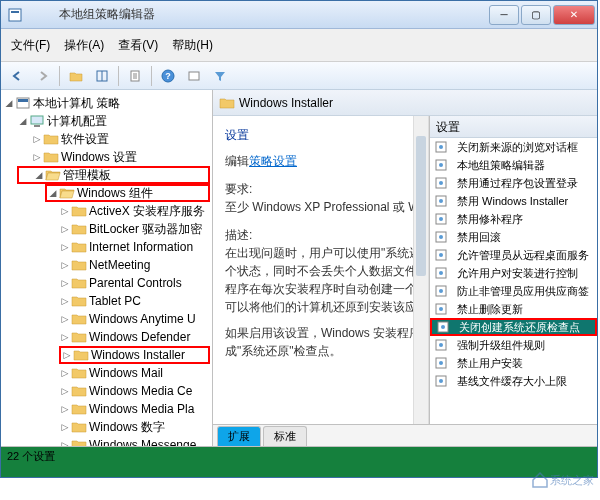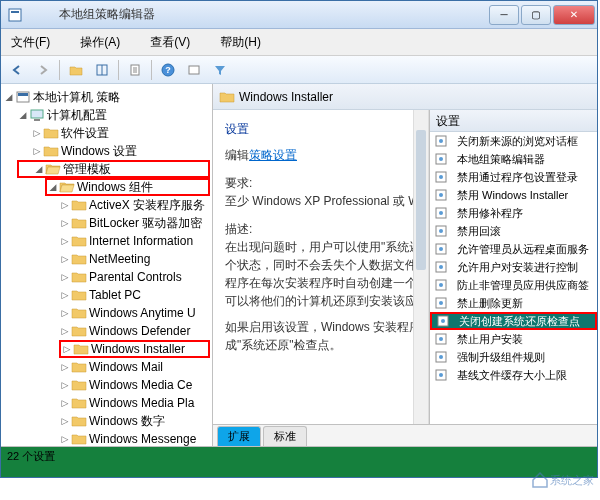--- a/index.html
+++ b/index.html
@@ -6,21 +6,21 @@
 body { font-family: "Microsoft YaHei", "Segoe UI", Tahoma, sans-serif; font-size: 12px; background: #fff; width: 600px; height: 500px; overflow: hidden; position: relative; }
 
 .window { border: 1px solid #3a6ea5; width: 598px; height: 478px; display: flex; flex-direction: column; }
 .titlebar { height: 28px; background: linear-gradient(#e8f0fb, #c8dbf2); display: flex; align-items: center; padding-left: 6px; border-bottom: 1px solid #a0b8d8; gap: 32px; }
 .titlebar .icon { width: 16px; height: 16px; margin-right: 4px; }
 .titlebar .title { flex: 1; font-size: 12px; color: #333; }
 .winbtns { display: flex; }
 .winbtn { width: 30px; height: 20px; margin-right: 2px; border: 1px solid #8aa8c8; border-radius: 3px; display: flex; align-items: center; justify-content: center; font-size: 10px; background: linear-gradient(#f0f6fd,#d0e0f0); cursor: pointer; }
 .winbtn.close { background: linear-gradient(#f08080,#d04040); color: #fff; width: 42px; }
 
-.menubar { height: 27px; background: #f0f0f0; display: flex; align-items: center; padding: 0 4px; border-bottom: 1px solid #d0d0d0; gap: 18px; }
+.menubar { height: 33px; background: #f0f0f0; display: flex; align-items: center; padding: 0 4px; border-bottom: 1px solid #d0d0d0; gap: 2px; }
 .menuitem { padding: 2px 6px; cursor: pointer; }
 
 .toolbar { height: 28px; background: linear-gradient(#f8fbff,#e0ebf8); display: flex; align-items: center; padding: 0 4px; border-bottom: 1px solid #c0d0e0; gap: 2px; }
 .tbtn { width: 24px; height: 22px; display: flex; align-items: center; justify-content: center; border: 1px solid transparent; border-radius: 2px; cursor: pointer; }
 .divider { width: 1px; height: 20px; background: #c0c0c0; margin: 0 2px; }
 
 .body { flex: 1; display: flex; overflow: hidden; }
 .tree-pane { width: 212px; border-right: 1px solid #c0c0c0; overflow: auto; padding: 4px 2px; }
 .content-pane { flex: 1; display: flex; flex-direction: column; overflow: hidden; }
 .content-header { height: 26px; background: linear-gradient(#f0f4fa,#e0e8f2); display: flex; align-items: center; padding: 0 6px; border-bottom: 1px solid #c8d4e0; }
@@ -392,28 +392,28 @@
                   <rect x="2" y="2" width="10" height="10" fill="#fff" stroke="#888"></rect>
                   <circle cx="7" cy="7" r="2" fill="#5a9bd5"></circle>
                 </svg>
                 <span class="settings-label">关闭创建系统还原检查点</span>
               </div>
               <div class="settings-item">
                 <svg class="sicon" viewBox="0 0 14 14">
                   <rect x="2" y="2" width="10" height="10" fill="#fff" stroke="#888"></rect>
                   <circle cx="7" cy="7" r="2" fill="#5a9bd5"></circle>
                 </svg>
+                <span class="settings-label">强制升级组件规则</span>
+              </div>
+              <div class="settings-item">
+                <svg class="sicon" viewBox="0 0 14 14">
+                  <rect x="2" y="2" width="10" height="10" fill="#fff" stroke="#888"></rect>
+                  <circle cx="7" cy="7" r="2" fill="#5a9bd5"></circle>
+                </svg>
                 <span class="settings-label">禁止用户安装</span>
-              </div>
-              <div class="settings-item">
-                <svg class="sicon" viewBox="0 0 14 14">
-                  <rect x="2" y="2" width="10" height="10" fill="#fff" stroke="#888"></rect>
-                  <circle cx="7" cy="7" r="2" fill="#5a9bd5"></circle>
-                </svg>
-                <span class="settings-label">强制升级组件规则</span>
               </div>
               <div class="settings-item">
                 <svg class="sicon" viewBox="0 0 14 14">
                   <rect x="2" y="2" width="10" height="10" fill="#fff" stroke="#888"></rect>
                   <circle cx="7" cy="7" r="2" fill="#5a9bd5"></circle>
                 </svg>
                 <span class="settings-label">基线文件缓存大小上限</span>
               </div>
             </div>
         </div>

